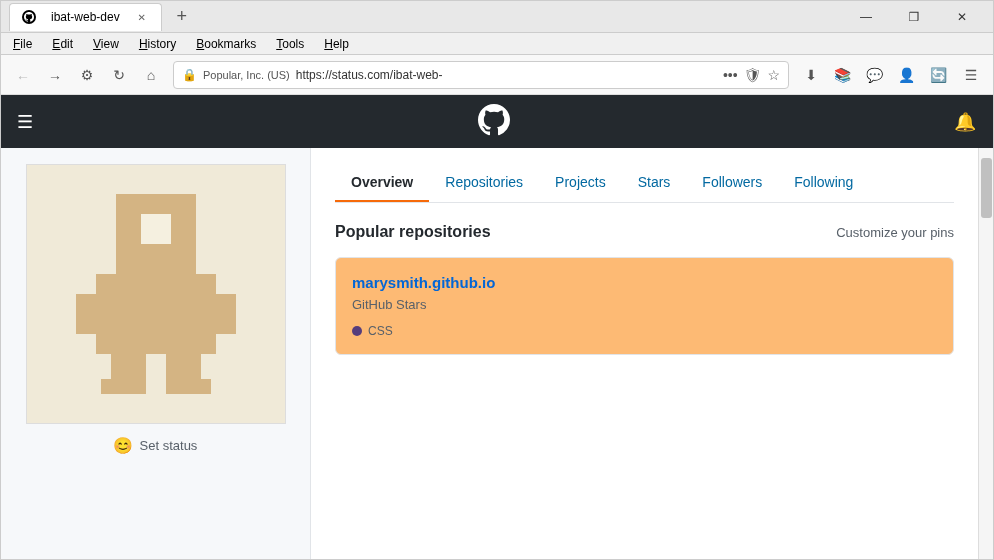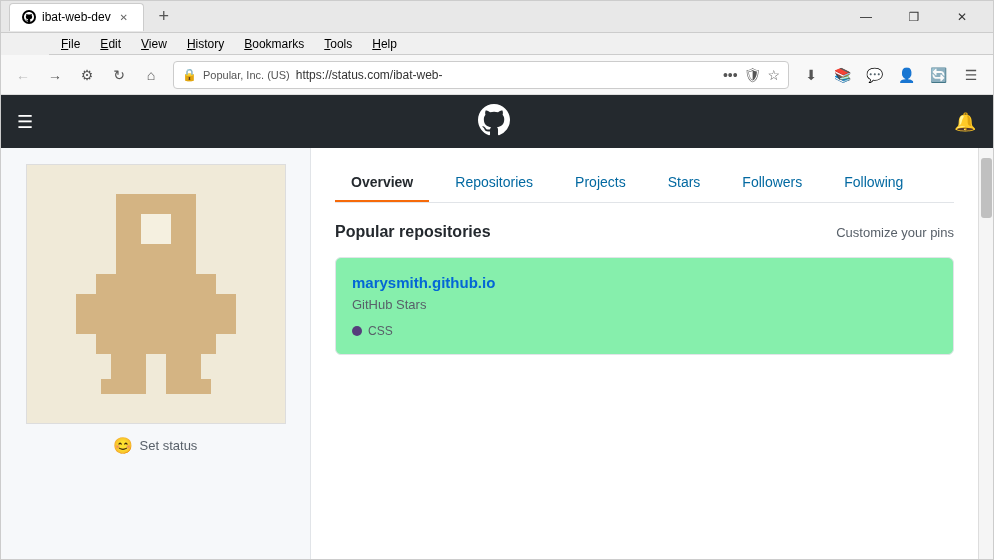--- a/index.html
+++ b/index.html
@@ -2,29 +2,29 @@
 <html><head>
   <meta charset="utf-8">
   <style>
     * { margin: 0; padding: 0; box-sizing: border-box; }
     body { font-family: -apple-system, BlinkMacSystemFont, 'Segoe UI', Arial, sans-serif; font-size: 14px; background: #fff; width: 994px; height: 560px; overflow: hidden; }
 
     
     .browser-window { width: 994px; height: 560px; background: #f0f0f0; border: 1px solid #ccc; display: flex; flex-direction: column; }
     .title-bar { background: #e8e8e8; height: 32px; display: flex; align-items: center; padding: 0 8px; border-bottom: 1px solid #ccc; justify-content: space-between; }
     .title-bar-left { display: flex; align-items: center; gap: 8px; }
-    .title-bar-tab { background: #fff; border: 1px solid #ccc; border-bottom: none; padding: 4px 12px; border-radius: 4px 4px 0 0; display: flex; align-items: center; gap: 6px; font-size: 12px; height: 28px; }
+    .title-bar-tab { background: #fff; border: 1px solid #ccc; border-bottom: none; padding: 4px 12px; border-radius: 4px 4px 0 0; display: flex; align-items: center; gap: 15px; font-size: 12px; height: 28px; }
     .tab-favicon { width: 14px; height: 14px; background: #000; border-radius: 50%; display: flex; align-items: center; justify-content: center; }
     .tab-close { width: 14px; height: 14px; display: flex; align-items: center; justify-content: center; color: #666; font-size: 10px; cursor: pointer; }
     .new-tab-btn { width: 24px; height: 24px; border: none; background: transparent; font-size: 18px; color: #555; cursor: pointer; display: flex; align-items: center; justify-content: center; }
     .title-bar-controls { display: flex; gap: 2px; }
     .title-bar-controls button { width: 46px; height: 32px; border: none; background: transparent; font-size: 12px; cursor: pointer; color: #333; }
 
     
-    .menu-bar { background: #f0f0f0; height: 22px; display: flex; align-items: center; padding: 0 4px; border-bottom: 1px solid #ccc; gap: 4px; margin-left: 48px; }
+    .menu-bar { background: #f0f0f0; height: 22px; display: flex; align-items: center; padding: 0 4px; border-bottom: 1px solid #ccc; gap: 4px; }
     .menu-item { font-size: 12px; padding: 2px 8px; cursor: pointer; color: #000; }
     .menu-item u { text-decoration: underline; }
 
     
     .nav-bar { background: #f8f8f8; height: 40px; display: flex; align-items: center; padding: 0 8px; border-bottom: 1px solid #ddd; gap: 4px; }
     .nav-btn { width: 28px; height: 28px; border: none; background: transparent; cursor: pointer; color: #555; font-size: 14px; display: flex; align-items: center; justify-content: center; border-radius: 50%; }
     .nav-btn.disabled { color: #bbb; cursor: default; }
     .address-bar { flex: 1; height: 28px; border: 1px solid #ccc; border-radius: 4px; display: flex; align-items: center; padding: 0 8px; gap: 6px; background: #fff; font-size: 12px; margin: 0 4px; }
     .address-lock { color: #2a9a2a; font-size: 12px; }
     .address-org { color: #555; font-size: 11px; }
@@ -37,27 +37,27 @@
     .github-header { background: #24292e; height: 53px; display: flex; align-items: center; padding: 0 16px; justify-content: space-between; }
     .gh-hamburger { color: #fff; font-size: 18px; cursor: pointer; }
     .gh-bell { color: #fff; font-size: 18px; cursor: pointer; }
     .profile-sidebar { width: 310px; background: #f6f8fa; border-right: 1px solid #e1e4e8; padding: 16px; display: flex; flex-direction: column; align-items: center; flex-shrink: 0; }
     .avatar-container { width: 260px; height: 260px; background: #f0ead8; border: 1px solid #ddd; display: flex; align-items: center; justify-content: center; position: relative; overflow: hidden; }
     .profile-status { display: flex; align-items: center; gap: 6px; margin-top: 12px; color: #586069; font-size: 13px; cursor: pointer; }
     .status-emoji { font-size: 16px; }
 
     
     .main-content { flex: 1; padding: 16px 24px; overflow: auto; }
-    .profile-nav { display: flex; gap: 10px; border-bottom: 1px solid #e1e4e8; margin-bottom: 20px; }
+    .profile-nav { display: flex; gap: 0; border-bottom: 1px solid #e1e4e8; margin-bottom: 20px; }
     .nav-tab { padding: 10px 16px; font-size: 14px; color: #0369a1; cursor: pointer; border-bottom: 2px solid transparent; }
     .nav-tab.active { color: #24292e; border-bottom: 2px solid #f66a0a; font-weight: 600; }
     .section-header { display: flex; justify-content: space-between; align-items: center; margin-bottom: 16px; }
     .section-title { font-size: 16px; font-weight: 600; color: #24292e; }
     .customize-link { font-size: 13px; color: #586069; cursor: pointer; }
-    .repo-card { border: 1px solid #e1e4e8; border-radius: 6px; padding: 16px; background: #86efac; }
+    .repo-card { border: 1px solid #e1e4e8; border-radius: 6px; padding: 16px; background: #fdba74; }
     .repo-link { color: #0366d6; font-size: 15px; font-weight: 600; text-decoration: none; cursor: pointer; }
     .repo-description { color: #586069; font-size: 13px; margin-top: 6px; }
     .repo-lang { display: flex; align-items: center; gap: 6px; margin-top: 12px; font-size: 12px; color: #586069; }
     .lang-dot { width: 10px; height: 10px; border-radius: 50%; background: #563d7c; display: inline-block; }
 
     
     .scrollbar-area { width: 15px; background: #f5f5f5; border-left: 1px solid #ddd; display: flex; flex-direction: column; }
     .scrollbar-thumb { width: 11px; height: 60px; background: #c0c0c0; margin: 2px auto; border-radius: 3px; margin-top: 10px; }
 
     

